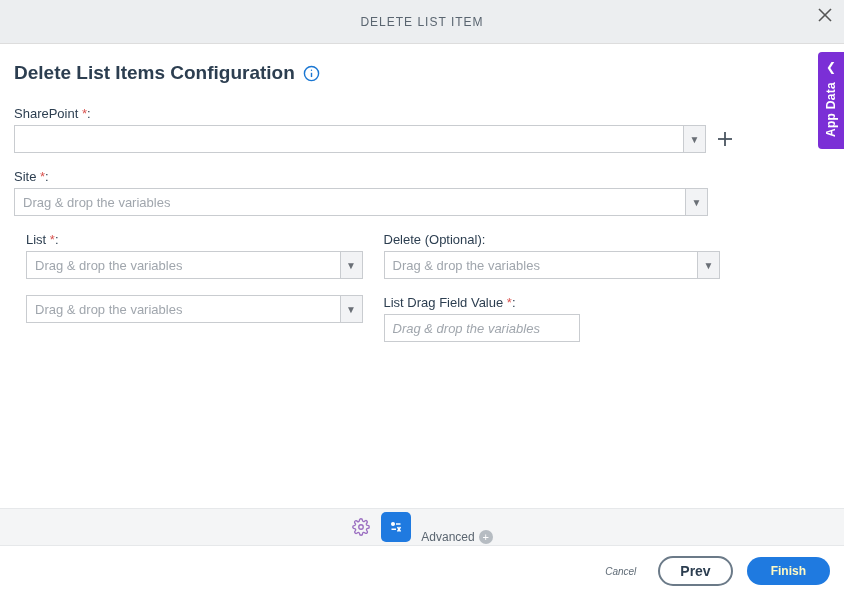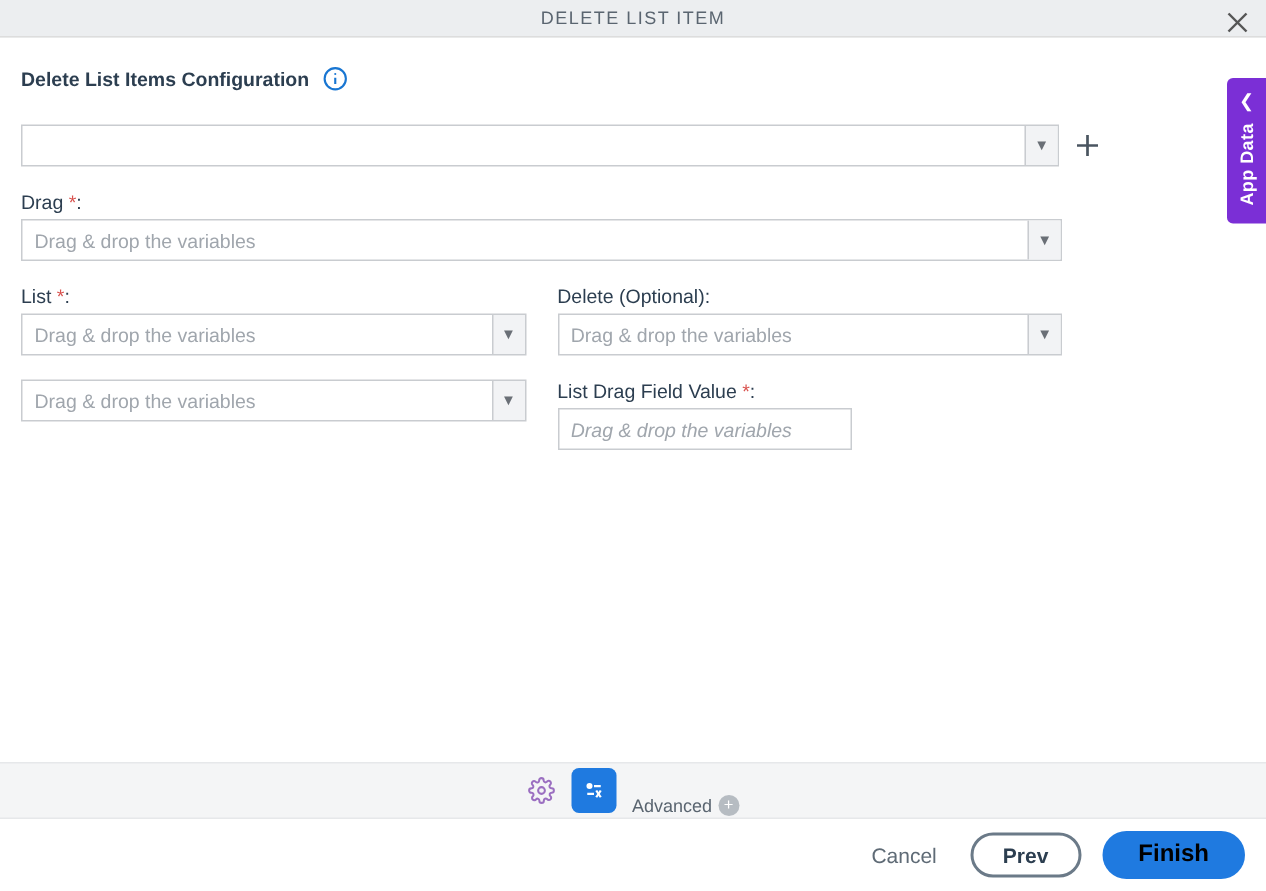--- a/index.html
+++ b/index.html
@@ -7,21 +7,21 @@
     font-family: -apple-system, BlinkMacSystemFont, "Segoe UI", Arial, sans-serif;
     font-size: 13px;
     color: #2c3e50;
     width: 844px;
     height: 594px;
     position: relative;
     background: #fff;
   }
   
   .header-bar {
-    height: 25px;
+    height: 44px;
     background: #eceef0;
     display: flex;
     align-items: center;
     justify-content: center;
     position: relative;
     border-bottom: 1px solid #ddd;
   }
   .header-title {
     font-size: 12px;
     letter-spacing: 1px;
@@ -45,21 +45,21 @@
   .content {
     padding: 18px 14px 0 14px;
   }
   .page-title-row {
     display: flex;
     align-items: center;
     gap: 8px;
     margin-bottom: 22px;
   }
   .page-title {
-    font-size: 13px;
+    font-size: 19px;
     font-weight: 700;
     color: #2c3e50;
   }
   .info-icon {
     width: 18px;
     height: 18px;
     display: flex;
     align-items: center;
     justify-content: center;
     color: #1976d2;
@@ -70,20 +70,21 @@
     font-weight: 500;
     margin-bottom: 4px;
   }
   .req { color: #d9534f; }
   .field-row {
     margin-bottom: 16px;
   }
   .two-col {
     display: flex;
     gap: 21px;
+    margin-left: 12px;
   }
   .col { flex: 1; }
   .input-wrap {
     display: flex;
     align-items: center;
     gap: 10px;
   }
   .select-like {
     flex: 1;
     height: 28px;
@@ -206,40 +207,41 @@
   
   .footer {
     position: absolute;
     bottom: 8px;
     right: 14px;
     display: flex;
     align-items: center;
     gap: 14px;
   }
   .btn-text {
-    font-size: 14px;
+    font-size: 10px;
     color: #5f6b76;
     cursor: pointer;
     padding: 6px 8px;
+    font-style: italic;
   }
   .btn-outline {
     font-size: 14px;
     font-weight: 600;
     color: #2c3e50;
     border: 2px solid #6b7a88;
     border-radius: 16px;
     padding: 5px 20px;
     background: #fff;
     cursor: pointer;
     text-align: center;
   }
   .btn-primary {
-    font-size: 16px;
+    font-size: 12px;
     font-weight: 700;
-    color: #000000;
+    color: #fef9c3;
     background: #1f7ae0;
     border: none;
     border-radius: 16px;
     padding: 7px 24px;
     cursor: pointer;
   }
 </style>
 </head>
 <body>
 
@@ -265,37 +267,40 @@
     <span class="info-icon">
       <svg width="17" height="17" viewBox="0 0 24 24" fill="none" stroke="currentColor" stroke-width="2">
           <circle cx="12" cy="12" r="10"></circle>
           <line x1="12" y1="11" x2="12" y2="17"></line>
           <circle cx="12" cy="7.5" r="1" fill="currentColor" stroke="none"></circle>
         </svg>
     </span>
   </div>
 
   <div class="field-row" style="max-width:720px">
+    <div class="field-label">
+      <span>SharePoint</span> <span class="req">*</span>:
+    </div>
     <div class="input-wrap">
       <div class="select-like" style="flex:1">
         <div class="select-body"></div>
         <div class="select-caret">▼</div>
       </div>
       <span class="plus-btn">
         <svg width="16" height="16" viewBox="0 0 16 16">
             <line x1="8" y1="1" x2="8" y2="15" stroke="currentColor" stroke-width="1.8"></line>
             <line x1="1" y1="8" x2="15" y2="8" stroke="currentColor" stroke-width="1.8"></line>
           </svg>
       </span>
     </div>
   </div>
 
   <div class="field-row" style="max-width:694px">
     <div class="field-label">
-      <span>Drag</span> <span class="req">*</span>:
+      <span>Site</span> <span class="req">*</span>:
     </div>
     <div class="select-like">
       <div class="select-body">Drag &amp; drop the variables</div>
       <div class="select-caret">▼</div>
     </div>
   </div>
 
   <div class="two-col field-row" style="max-width:694px">
     <div class="col">
       <div class="field-label">

